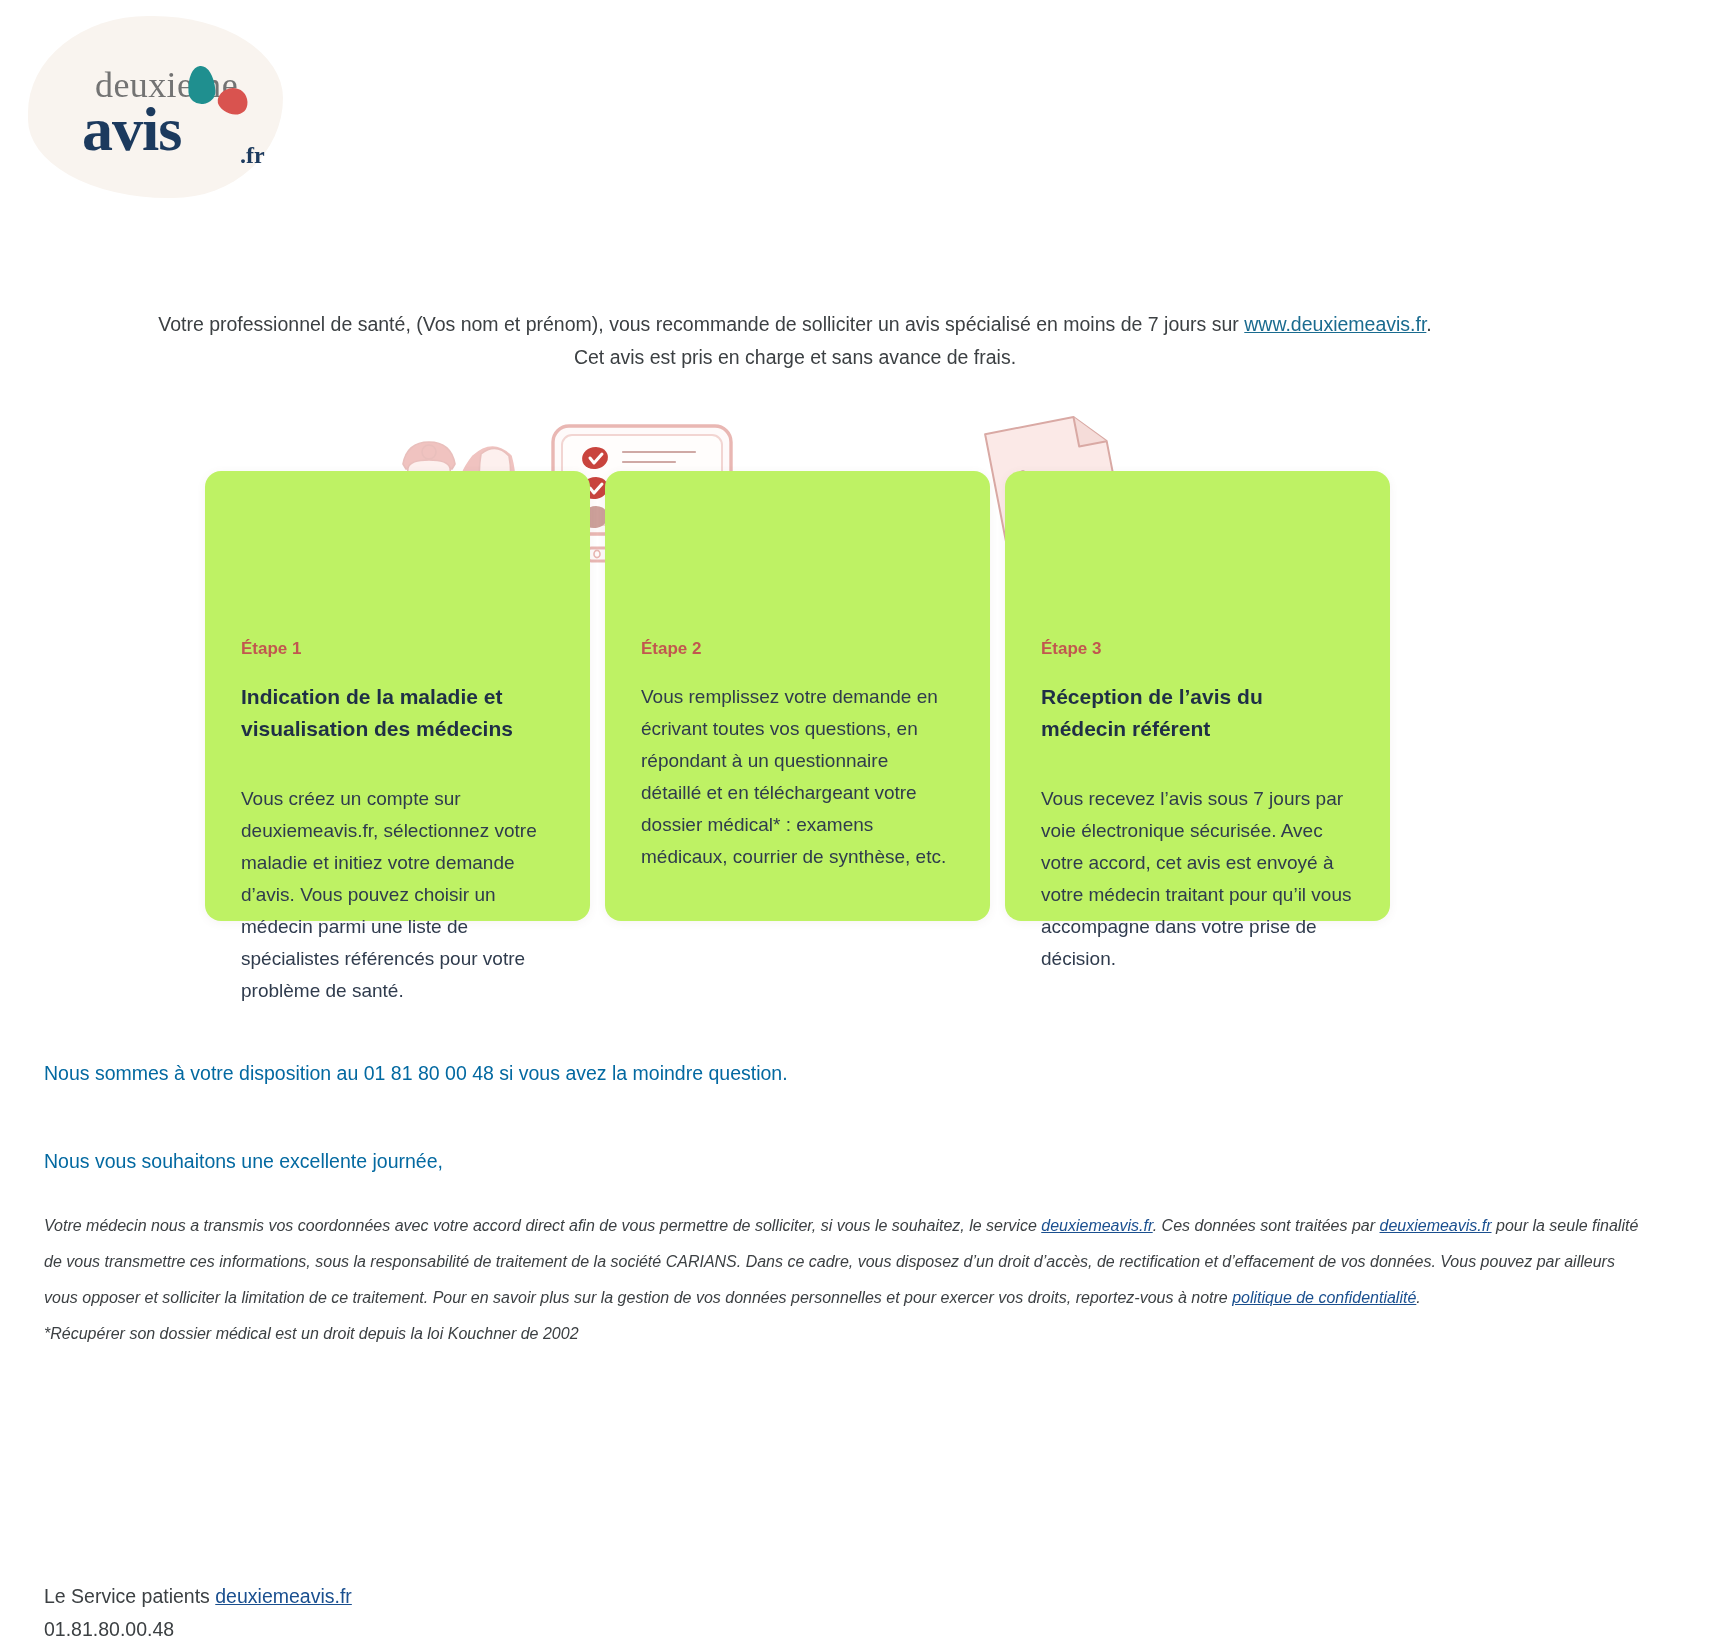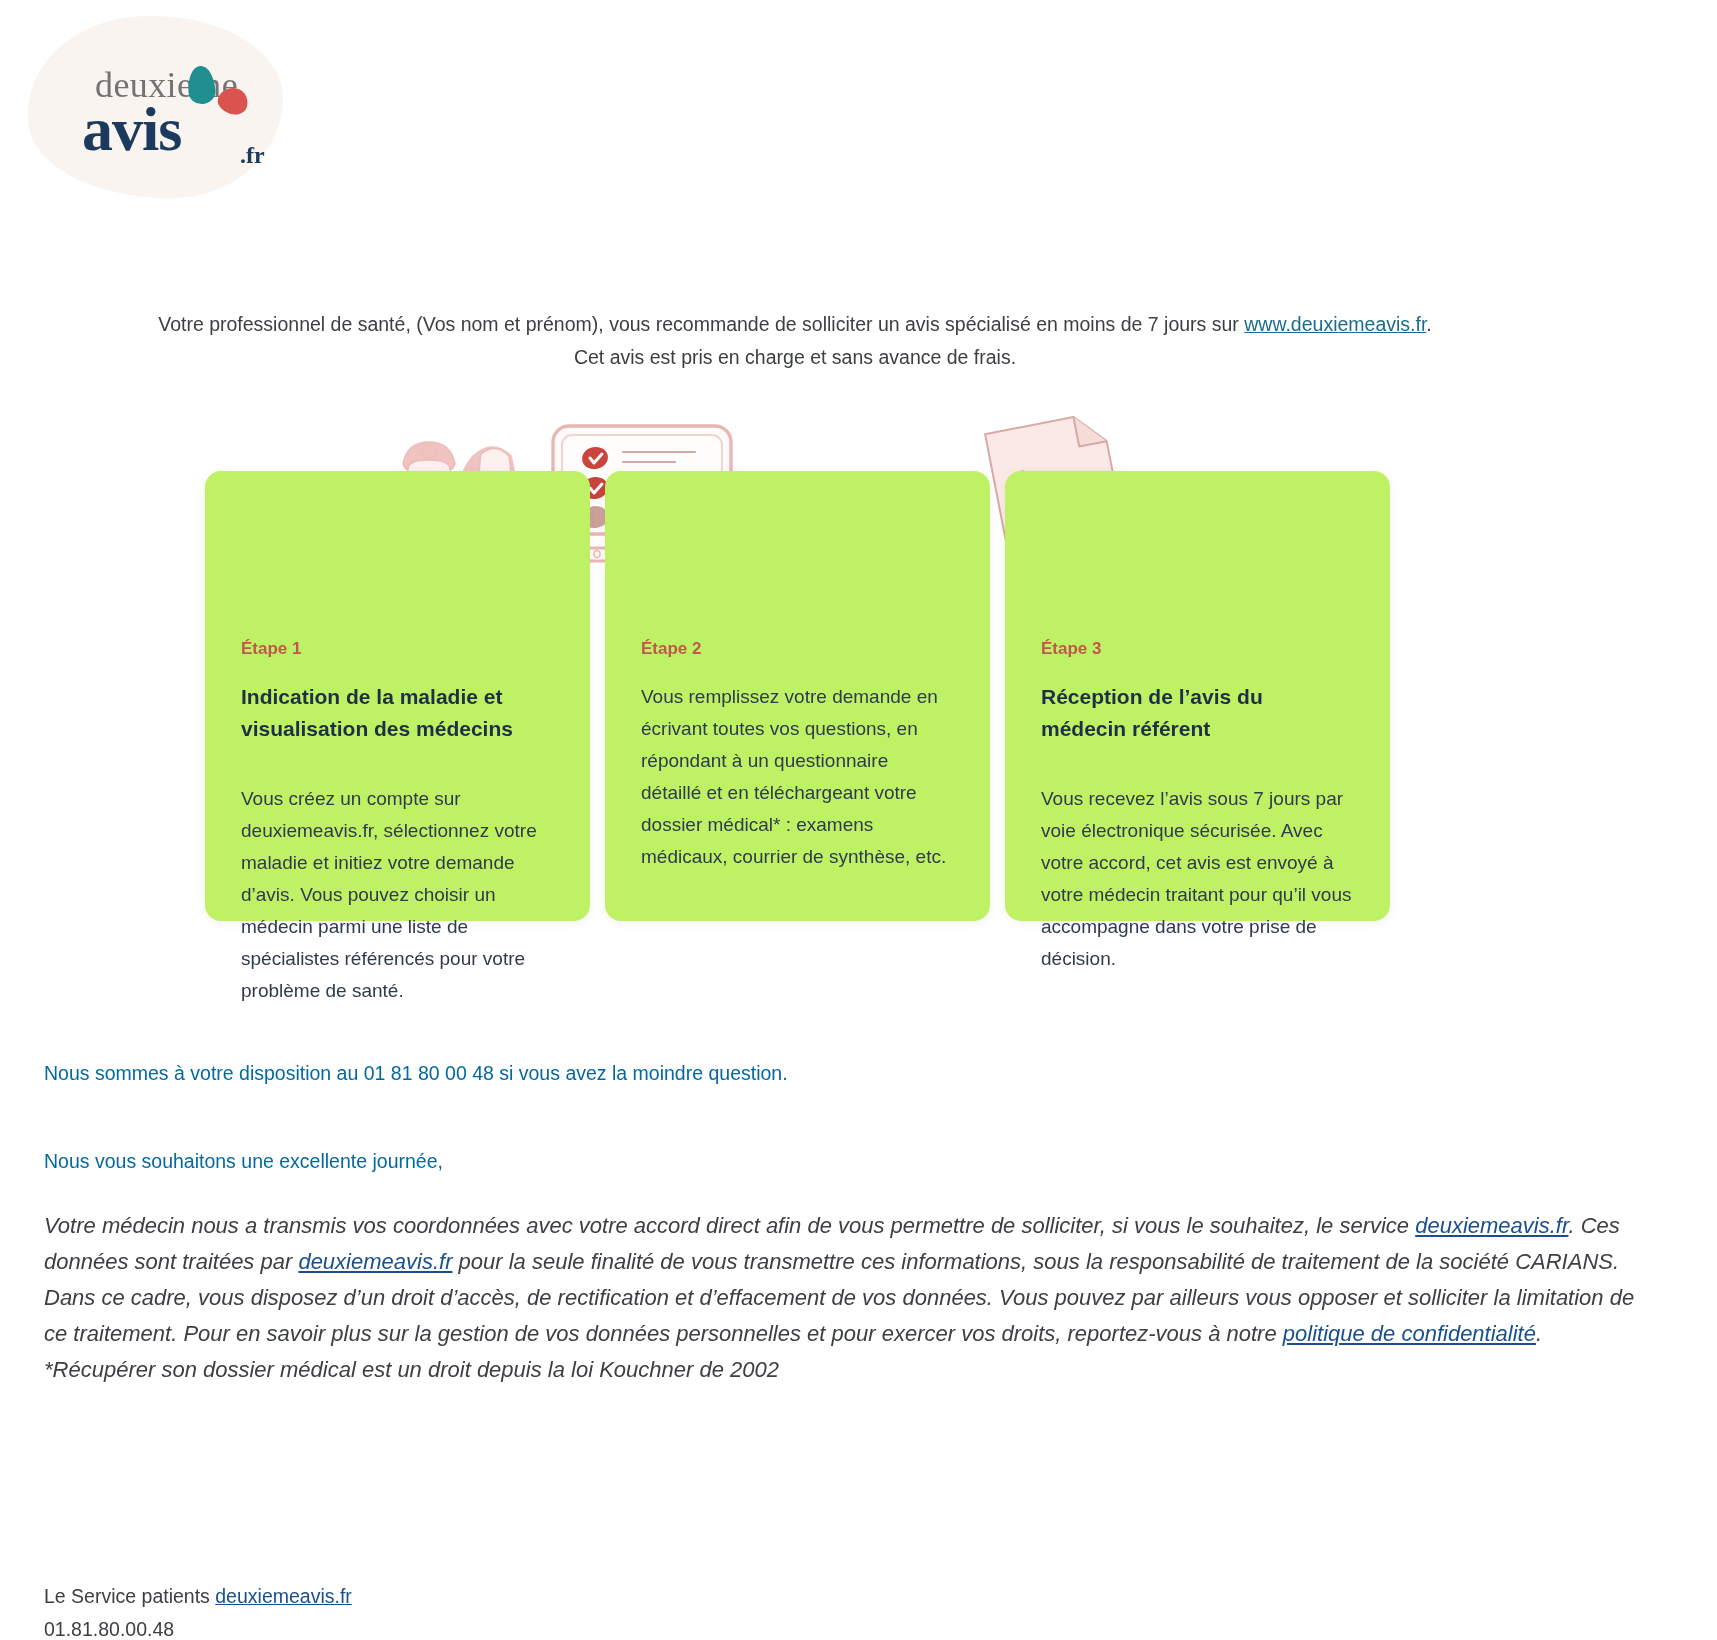--- a/index.html
+++ b/index.html
@@ -190,21 +190,21 @@
     margin: 0 0 58px 0;
     line-height: 30px;
   }
 
   .legal {
     position: absolute;
     left: 44px;
     top: 1208px;
     width: 1602px;
     font-style: italic;
-    font-size: 22px;
+    font-size: 16px;
     line-height: 36px;
     color: #3c4043;
   }
   .legal a { color: #1a4f8f; text-decoration: underline; }
   .legal .note { display: block; }
 
   .footer {
     position: absolute;
     left: 44px;
     top: 1580px;

